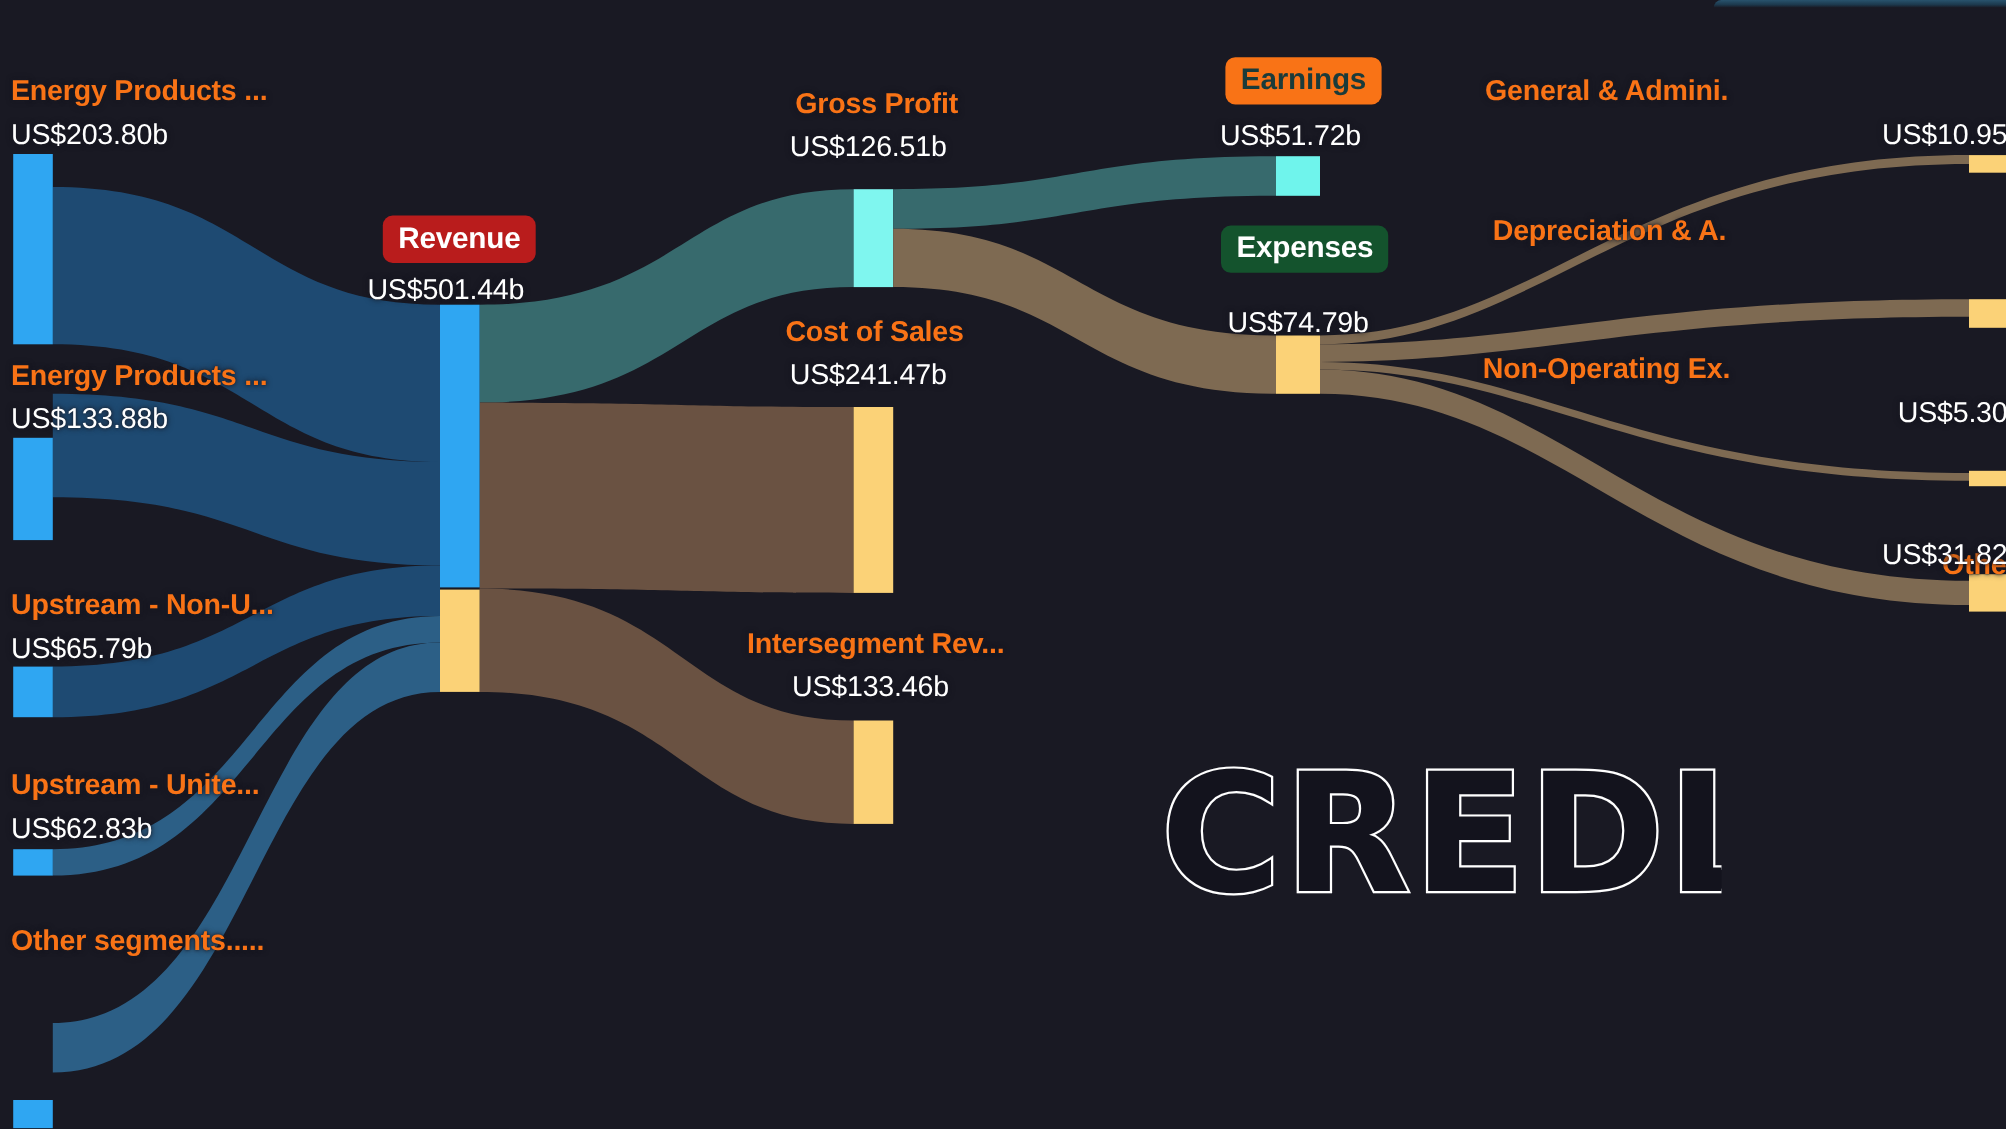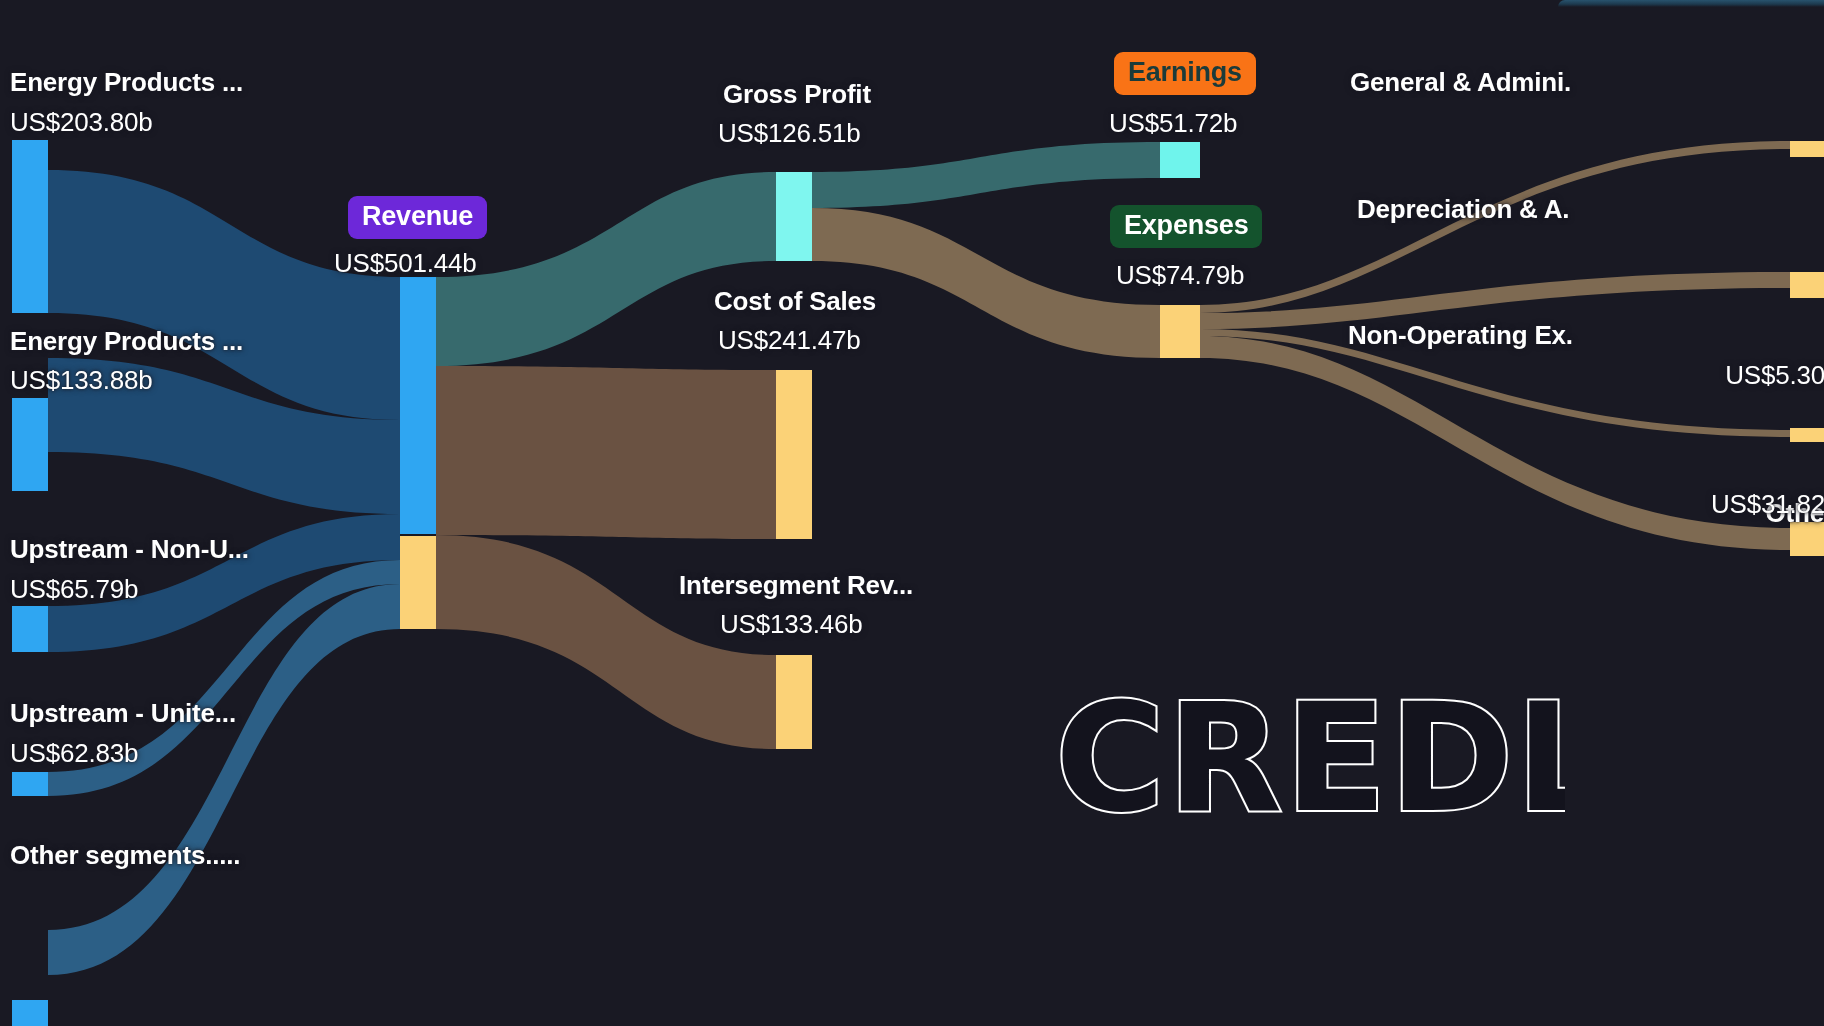--- a/index.html
+++ b/index.html
@@ -23,21 +23,21 @@
   }
   svg.sankey {
     position: absolute;
     left: 0; top: 0;
     width: 1824px;
     height: 1026px;
     display: block;
   }
   .nlabel {
     position: absolute;
-    color: #ffffff;
+    color: #f97316;
     font-size: 26px;
     font-weight: bold;
     line-height: 1.04;
     white-space: nowrap;
     letter-spacing: -0.2px;
     text-shadow: 0 0 3px rgba(25,25,35,0.95), 0 0 6px rgba(25,25,35,0.8);
     pointer-events: none;
   }
   .nvalue {
     position: absolute;
@@ -57,21 +57,21 @@
     align-items: center;
     justify-content: center;
     border-radius: 9px;
     padding: 5px 14px 7px 14px;
     font-size: 27px;
     font-weight: bold;
     letter-spacing: -0.2px;
     white-space: nowrap;
     line-height: 1.15;
   }
-  .badge-revenue { background: #6d28d9; color: #ffffff; }
+  .badge-revenue { background: #b91c1c; color: #ffffff; }
   .badge-earnings { background: #f97316; color: #1b3b3a; }
   .badge-expenses { background: #14532d; color: #ffffff; }
 
   
   #watermark {
     position: absolute;
     left: 1055px;
     top: 625px;
     width: 510px;
     height: 255px;
@@ -204,23 +204,24 @@
   <div class="nlabel" style="left:714px; top:288px;">Cost of Sales</div>
   <div class="nvalue" style="left:718px; top:327px;">US$241.47b</div>
 
   <div class="nlabel" style="left:679px; top:572px;">Intersegment Rev...</div>
   <div class="nvalue" style="left:720px; top:611px;">US$133.46b</div>
 
   <div class="badge badge-earnings" style="left:1114px; top:52px;">Earnings</div>
   <div class="nvalue" style="left:1109px; top:110px;">US$51.72b</div>
 
   <div class="badge badge-expenses" style="left:1110px; top:205px;">Expenses</div>
-  <div class="nvalue" style="left:1116px; top:262px;">US$74.79b</div>
+  <div class="nvalue" style="left:1116px; top:280px;">US$74.79b</div>
 
   <div class="nlabel" style="left:1350px; top:69px;">General &amp; Admini.</div>
+  <div class="nvalue ralign" style="left:1255px; top:109px; width:570px;">US$10.95</div>
 
   <div class="nlabel" style="left:1357px; top:196px;">Depreciation &amp; A.</div>
 
   <div class="nlabel" style="left:1348px; top:322px;">Non-Operating Ex.</div>
   <div class="nvalue ralign" style="left:1255px; top:362px; width:570px;">US$5.30</div>
 
   <div class="nlabel ralign" style="left:1255px; top:452px; width:569px;margin-top:48px;">Othe</div>
   <div class="nvalue ralign" style="left:1255px; top:491px; width:570px;">US$31.82</div>
 
   <div id="watermark">

